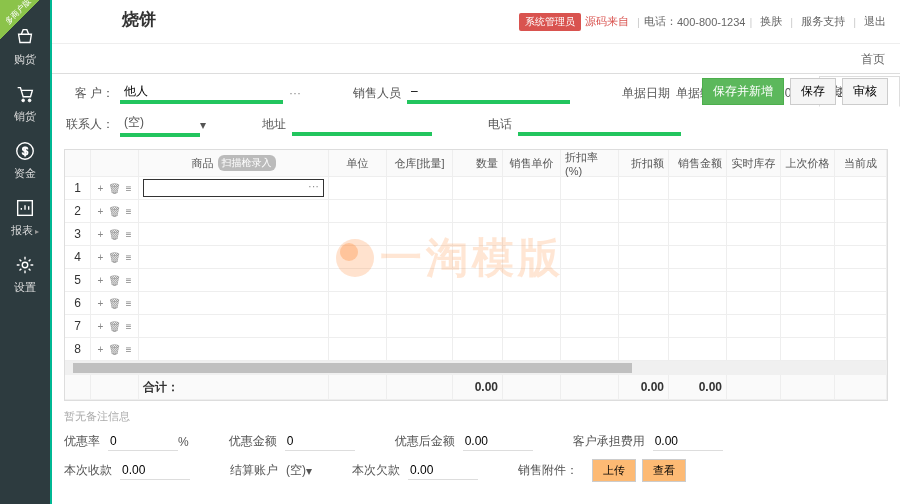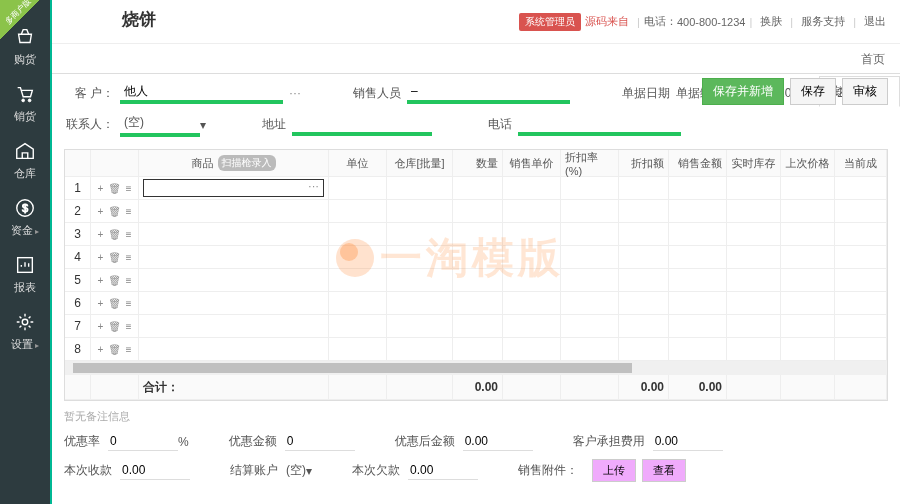--- a/index.html
+++ b/index.html
@@ -71,21 +71,21 @@
 
 .hscroll { height: 14px; background: #f0f0f0; display: flex; align-items: center; }
 .hscroll .thumb { height: 10px; background: #c0c0c0; width: 68%; margin-left: 1%; }
 
 .remark { margin: 8px 0; color: #aaa; font-size: 11px; }
 
 .bottom-row { display: flex; align-items: center; margin-bottom: 8px; font-size: 12px; color: #555; }
 .bottom-row .grp { display: flex; align-items: center; margin-right: 40px; }
 .bottom-row .grp .lbl { margin-right: 8px; }
 .bottom-row input { border: none; border-bottom: 1px solid #ddd; width: 70px; font-size: 12px; padding: 2px; }
-.btn-sm { padding: 3px 10px; background: #f0abfc; border: 1px solid #ccc; margin-left: 6px; cursor: pointer; font-size: 11px; }
+.btn-sm { padding: 3px 10px; background: #fdba74; border: 1px solid #ccc; margin-left: 6px; cursor: pointer; font-size: 11px; }
 
 .watermark { position: absolute; left: 50%; top: 230px; transform: translateX(-50%); font-size: 42px; font-weight: bold; color: rgba(255,140,60,0.22); pointer-events: none; letter-spacing: 4px; z-index: 5; display: flex; align-items: center; }
 .watermark .wicon { width: 38px; height: 38px; border-radius: 50%; background: rgba(255,140,60,0.25); margin-right: 6px; position: relative; }
 .watermark .wicon::after { content: ""; position: absolute; width: 18px; height: 18px; border-radius: 50%; background: rgba(255,140,60,0.35); left: 4px; top: 4px; }
 
 .cal-icon { width: 14px; height: 14px; border: 1px solid #999; display: inline-block; margin-left: 4px; position: relative; }
 .cal-icon::before { content: ""; position: absolute; top: 2px; left: 1px; right: 1px; height: 1px; background: #999; }
 </style>
 </head>
 <body>
@@ -102,27 +102,20 @@
       </svg>
     <span class="sidebar-label">购货</span>
   </div>
   <div class="sidebar-item">
     <svg viewBox="0 0 24 24">
         <path d="M4 5h3l3 10h8l2-7H8" fill="none" stroke-width="1.5"></path>
         <circle cx="10" cy="19" r="1.5"></circle>
         <circle cx="17" cy="19" r="1.5"></circle>
       </svg>
     <span class="sidebar-label">销货</span>
-  </div>
-  <div class="sidebar-item">
-    <svg viewBox="0 0 24 24">
-        <path d="M3 10l9-6 9 6v10H3z" fill="none" stroke-width="1.5"></path>
-        <path d="M9 20v-6h6v6" fill="none" stroke-width="1.5"></path>
-      </svg>
-    <span class="sidebar-label">仓库</span>
   </div>
   <div class="sidebar-item">
     <svg viewBox="0 0 24 24">
         <circle cx="12" cy="12" r="9" fill="none" stroke-width="1.5"></circle>
         <text x="12" y="16" text-anchor="middle" font-size="12" fill="#fff">$</text>
       </svg>
     <span class="sidebar-label">资金</span>
   </div>
   <div class="sidebar-item">
     <svg viewBox="0 0 24 24">

